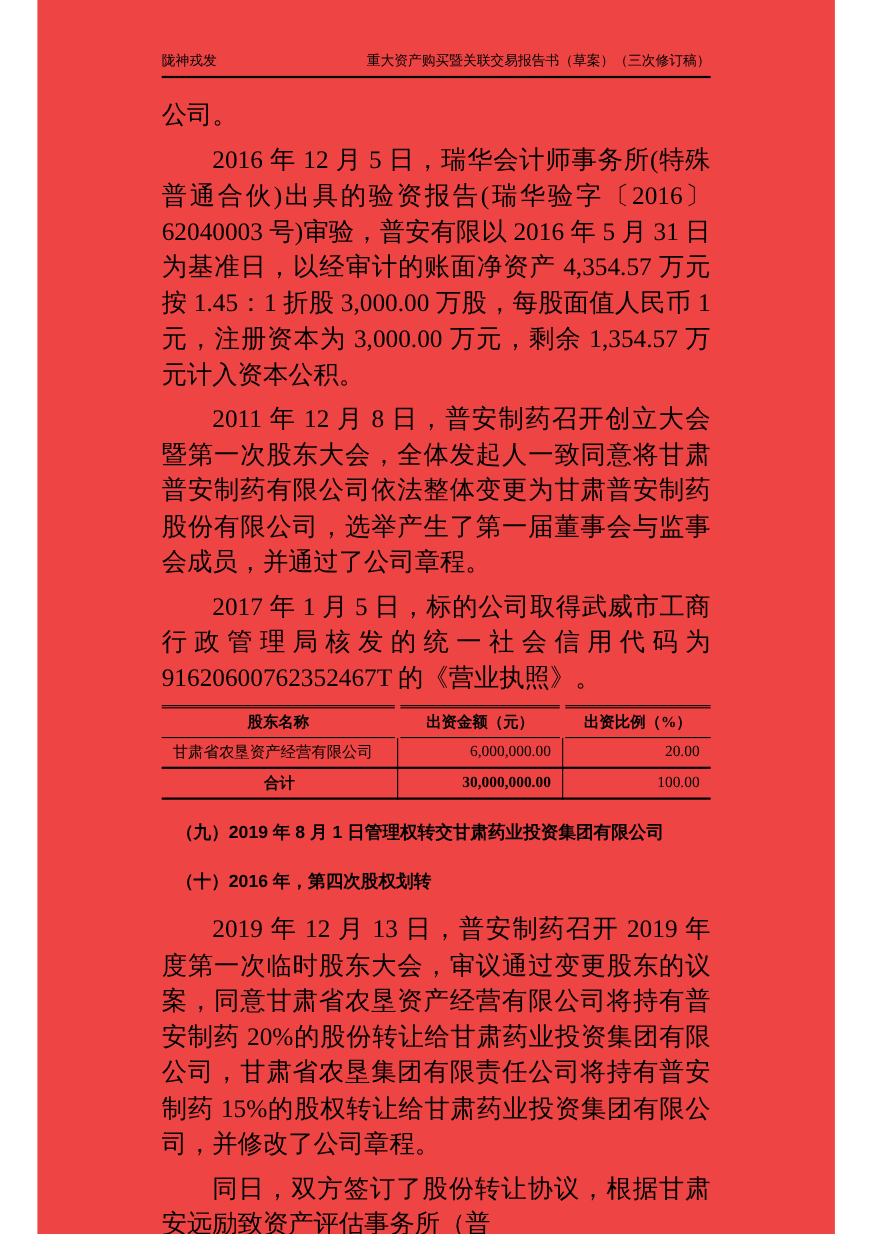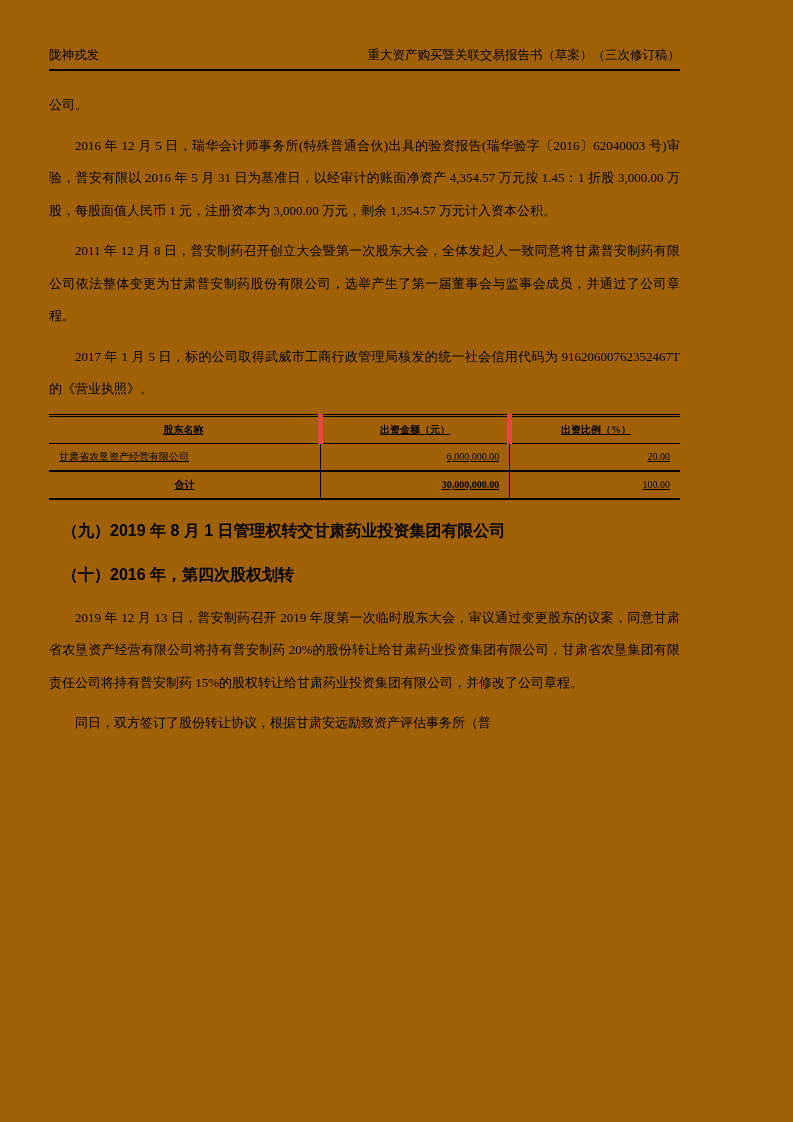--- a/index.html
+++ b/index.html
@@ -1,42 +1,42 @@
 <!DOCTYPE html>
 <html lang="zh"><head>
 <meta charset="utf-8">
 <style>
   html,body { margin:0; padding:0; background:#ffffff; }
   .page {
     position: relative;
-    width: 793px;
+    width: 725px;
     height: 1122px;
     margin: 0 auto;
-    background: #a16207;
+    background: #ef4444;
     box-sizing: border-box;
-    padding: 46px 113px 0 49px;
+    padding: 46px 113px 0 113px;
     font-family: "Liberation Serif", "DejaVu Serif", serif;
     color: #000;
     overflow: hidden;
   }
   
   .page-header {
     display: flex;
     justify-content: space-between;
     align-items: flex-end;
     font-size: 12.5px;
     line-height: 18px;
     padding-bottom: 5px;
     border-bottom: 2px solid #000;
     margin-bottom: 18px;
   }
   
   .body p {
     margin: 0 0 8px 0;
-    font-size: 13px;
+    font-size: 23px;
     line-height: 32.5px;
     text-align: justify;
   }
   .body p.indent { text-indent: 2em; }
   .body p.continuation { text-indent: 0; }
   
   .section-heading {
     font-family: "Liberation Sans", "DejaVu Sans", sans-serif;
     font-weight: bold;
     font-size: 16px;
@@ -44,22 +44,21 @@
     margin: 18px 0 14px 13px;
     text-align: left;
   }
   
   table.sh-table {
     width: 100%;
     border-collapse: collapse;
     border-top: 3px double #000;
     border-bottom: 2.5px solid #000;
     margin: 4px 0 0 0;
-    font-size: 10px;
-    text-decoration: underline;
+    font-size: 14px;
   }
   table.sh-table th, table.sh-table td {
     height: 24px;
     padding: 1px 10px;
     vertical-align: middle;
   }
   table.sh-table thead tr { border-bottom: 1.5px solid #000; }
   table.sh-table tbody tr { border-bottom: 1px solid #000; }
   table.sh-table tbody tr.total-row { border-top: 2px solid #000; border-bottom: none; }
   table.sh-table th { font-weight: bold; text-align: center; }

